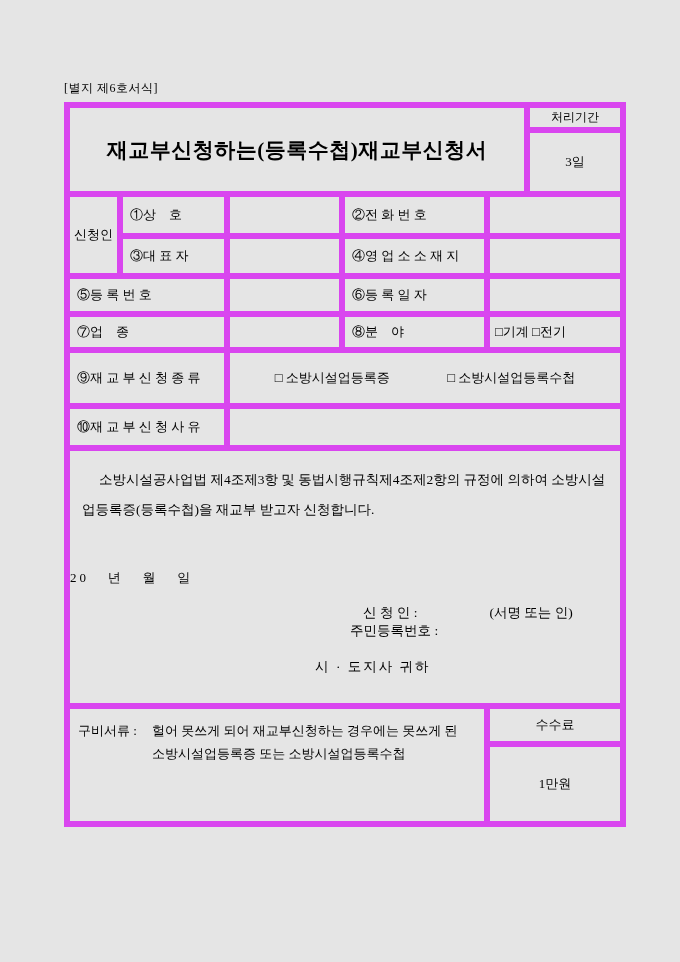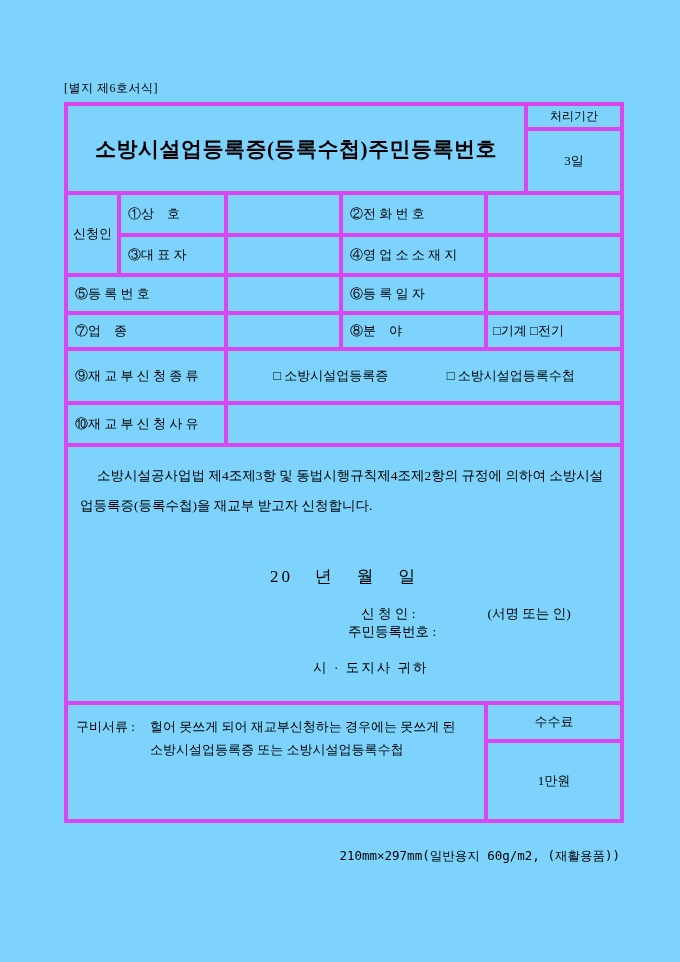--- a/index.html
+++ b/index.html
@@ -1,40 +1,40 @@
 <!DOCTYPE html>
 <html><head>
 <meta charset="utf-8">
 <style>
   html,body{margin:0;padding:0;background:#fff;}
   .page{
-    position:relative;width:680px;height:962px;background:#7dd3fc;color:#000;
+    position:relative;width:680px;height:962px;background:#e5e5e5;color:#000;
     font-family:"Liberation Serif","DejaVu Serif",serif;overflow:hidden;
   }
   .form-ref{position:absolute;left:64px;top:80px;font-size:12px;letter-spacing:0.5px;}
   table.form{
     position:absolute;left:64px;top:102px;width:556px;border-collapse:collapse;
     table-layout:fixed;border:2px solid #000;
   }
-  td{border:4px solid #d946ef;padding:2px 5px;font-size:13px;vertical-align:middle;overflow:hidden;}
+  td{border:6px solid #d946ef;padding:2px 5px;font-size:13px;vertical-align:middle;overflow:hidden;}
   tr.h25{height:25px}tr.h64{height:64px}tr.h42{height:42px}tr.h40{height:40px}
   tr.h38{height:38px}tr.h36{height:36px}tr.h258{height:258px}tr.h80{height:80px}
   td.title{font-size:21px;font-weight:bold;text-align:center;letter-spacing:0.5px;}
   td.center{text-align:center;}
   td.small{font-size:12px;text-align:center;padding:1px 2px;}
   td.label{white-space:pre;padding-left:7px;}
   td.sec{text-align:center;padding:2px;}
   td.val{}
   td.kind-options{padding:16px;}
   .kind-flex{display:flex;justify-content:space-around;align-items:center;width:100%;}
   .opt{white-space:pre;}
   .cb{cursor:pointer;}
   td.body-cell{vertical-align:top;padding:0;}
   .statement{margin:14px 12px 0 12px;text-indent:17px;line-height:30px;font-size:13.5px;}
-  .date-line{text-align:center;margin-top:44px;white-space:pre;letter-spacing:3px;font-size:17px;}
+  .date-line{margin-top:44px;white-space:pre;letter-spacing:3px;font-size:13px;}
   .sign-line{margin-top:17px;padding-left:293px;display:flex;font-size:13.5px;white-space:pre;}
   .sign-note{margin-left:72px;}
   .rrn-line{padding-left:280px;font-size:13.5px;white-space:pre;}
   .recipient{margin-top:18px;padding-left:245px;font-size:13.5px;letter-spacing:2px;white-space:pre;}
   td.docs-cell{vertical-align:top;padding:10px 6px 4px 8px;}
   .docs-wrap{display:flex;font-size:13px;line-height:23px;}
   .docs-label{white-space:pre;margin-right:15px;}
   .docs-lines{}
   .paper-note{position:absolute;right:60px;top:848px;font-size:12.5px;font-family:"DejaVu Sans Mono","Liberation Mono",monospace;}
 </style>
@@ -50,21 +50,21 @@
       <col style="width:53px">
         <col style="width:107px">
         <col style="width:115px">
       <col style="width:145px">
         <col style="width:40px">
         <col style="width:96px">
     </colgroup>
 
     <tbody>
         <tr class="h25">
-      <td class="title" colspan="5" rowspan="2">소방시설업등록증(등록수첩)주민등록번호</td>
+      <td class="title" colspan="5" rowspan="2">재교부신청하는(등록수첩)재교부신청서</td>
       <td class="small">처리기간</td>
     </tr>
     <tr class="h64">
       <td class="center">3일</td>
     </tr>
 
     <tr class="h42">
       <td class="sec" rowspan="2">신청인</td>
       <td class="label">①상    호</td>
       <td class="val"></td>
@@ -131,15 +131,14 @@
         </div>
       </td>
       <td class="center" colspan="2">수수료</td>
     </tr>
     <tr class="h80">
       <td class="center" colspan="2">1만원</td>
     </tr>
   </tbody>
     </table>
 
-  <div class="paper-note">210mm×297mm(일반용지 60g/m2, (재활용품))</div>
 
 </div>
 
 </body></html>

